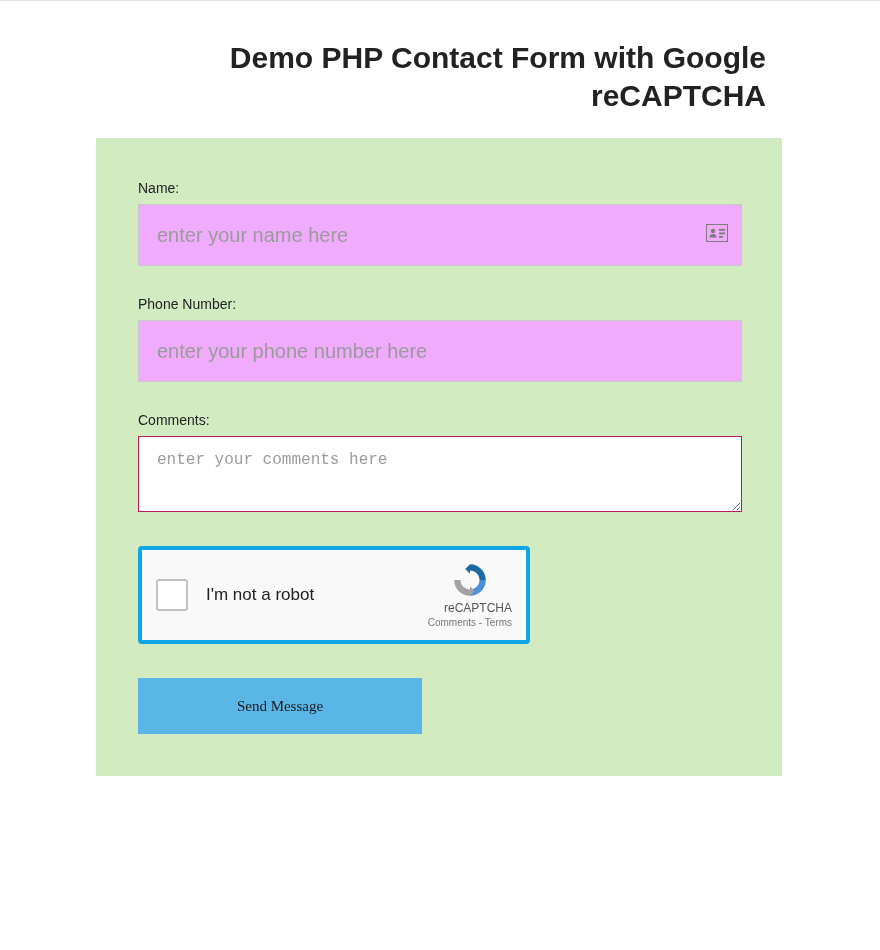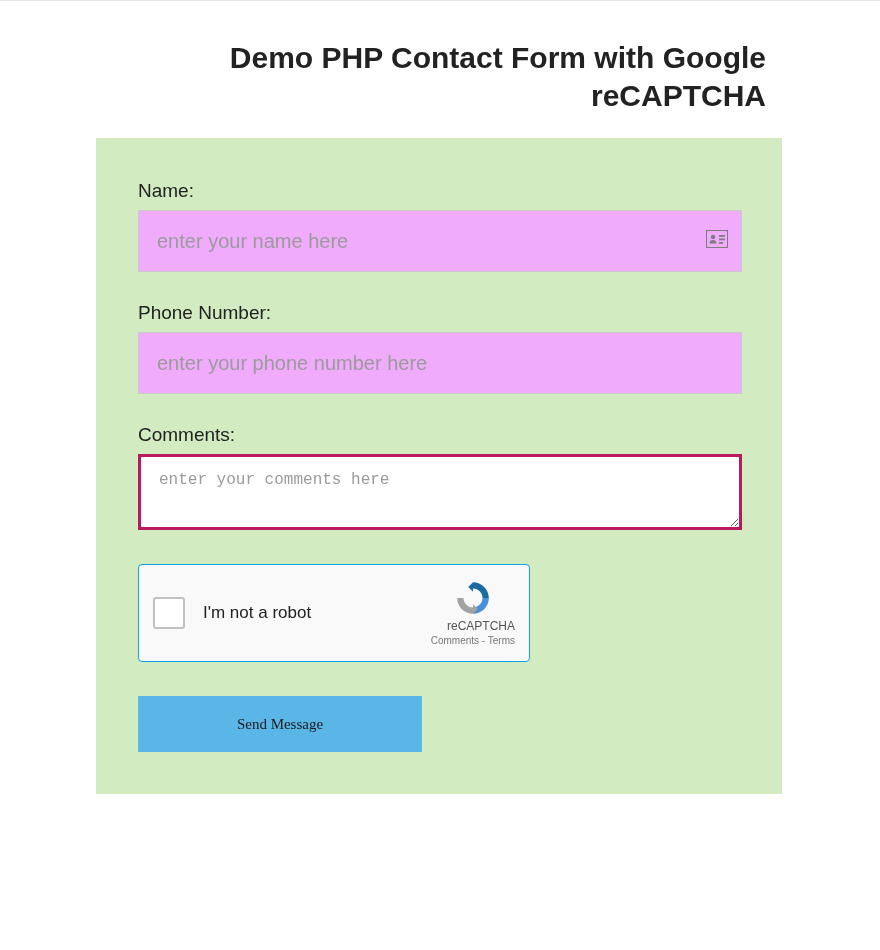--- a/index.html
+++ b/index.html
@@ -29,21 +29,21 @@
       background: #d2ebc0;
       margin-left: 96px;
       width: 686px;
       padding: 42px 40px 42px 42px;
     }
     .form-group {
       margin-bottom: 30px;
     }
     .form-label {
       display: block;
-      font-size: 19px;
+      font-size: 14px;
       color: #222;
       margin-bottom: 8px;
       font-weight: 400;
     }
     .input-wrap {
       position: relative;
     }
     .form-input {
       width: 100%;
       height: 62px;
@@ -54,21 +54,21 @@
       padding: 0 50px 0 18px;
       outline: none;
       font-family: inherit;
     }
     .form-input::placeholder {
       color: #9b9b9b;
     }
     .form-textarea {
       width: 100%;
       height: 76px;
-      border: 3px solid #be185d;
+      border: 1px solid #be185d;
       background: #ffffff;
       font-size: 16px;
       font-family: "Courier New", Courier, monospace;
       color: #333;
       padding: 14px 18px;
       outline: none;
       resize: both;
     }
     .form-textarea::placeholder {
       color: #9b9b9b;
@@ -77,21 +77,21 @@
       position: absolute;
       right: 14px;
       top: 50%;
       transform: translateY(-50%);
       color: #7d7d7d;
     }
     .recaptcha-box {
       width: 392px;
       height: 98px;
       background: #f9f9f9;
-      border: 1px solid #0ea5e9;
+      border: 4px solid #0ea5e9;
       border-radius: 4px;
       display: flex;
       align-items: center;
       padding: 0 14px 0 14px;
       margin-bottom: 34px;
       box-shadow: 0 0 2px rgba(0,0,0,0.05);
     }
     .recaptcha-checkbox {
       width: 32px;
       height: 32px;

